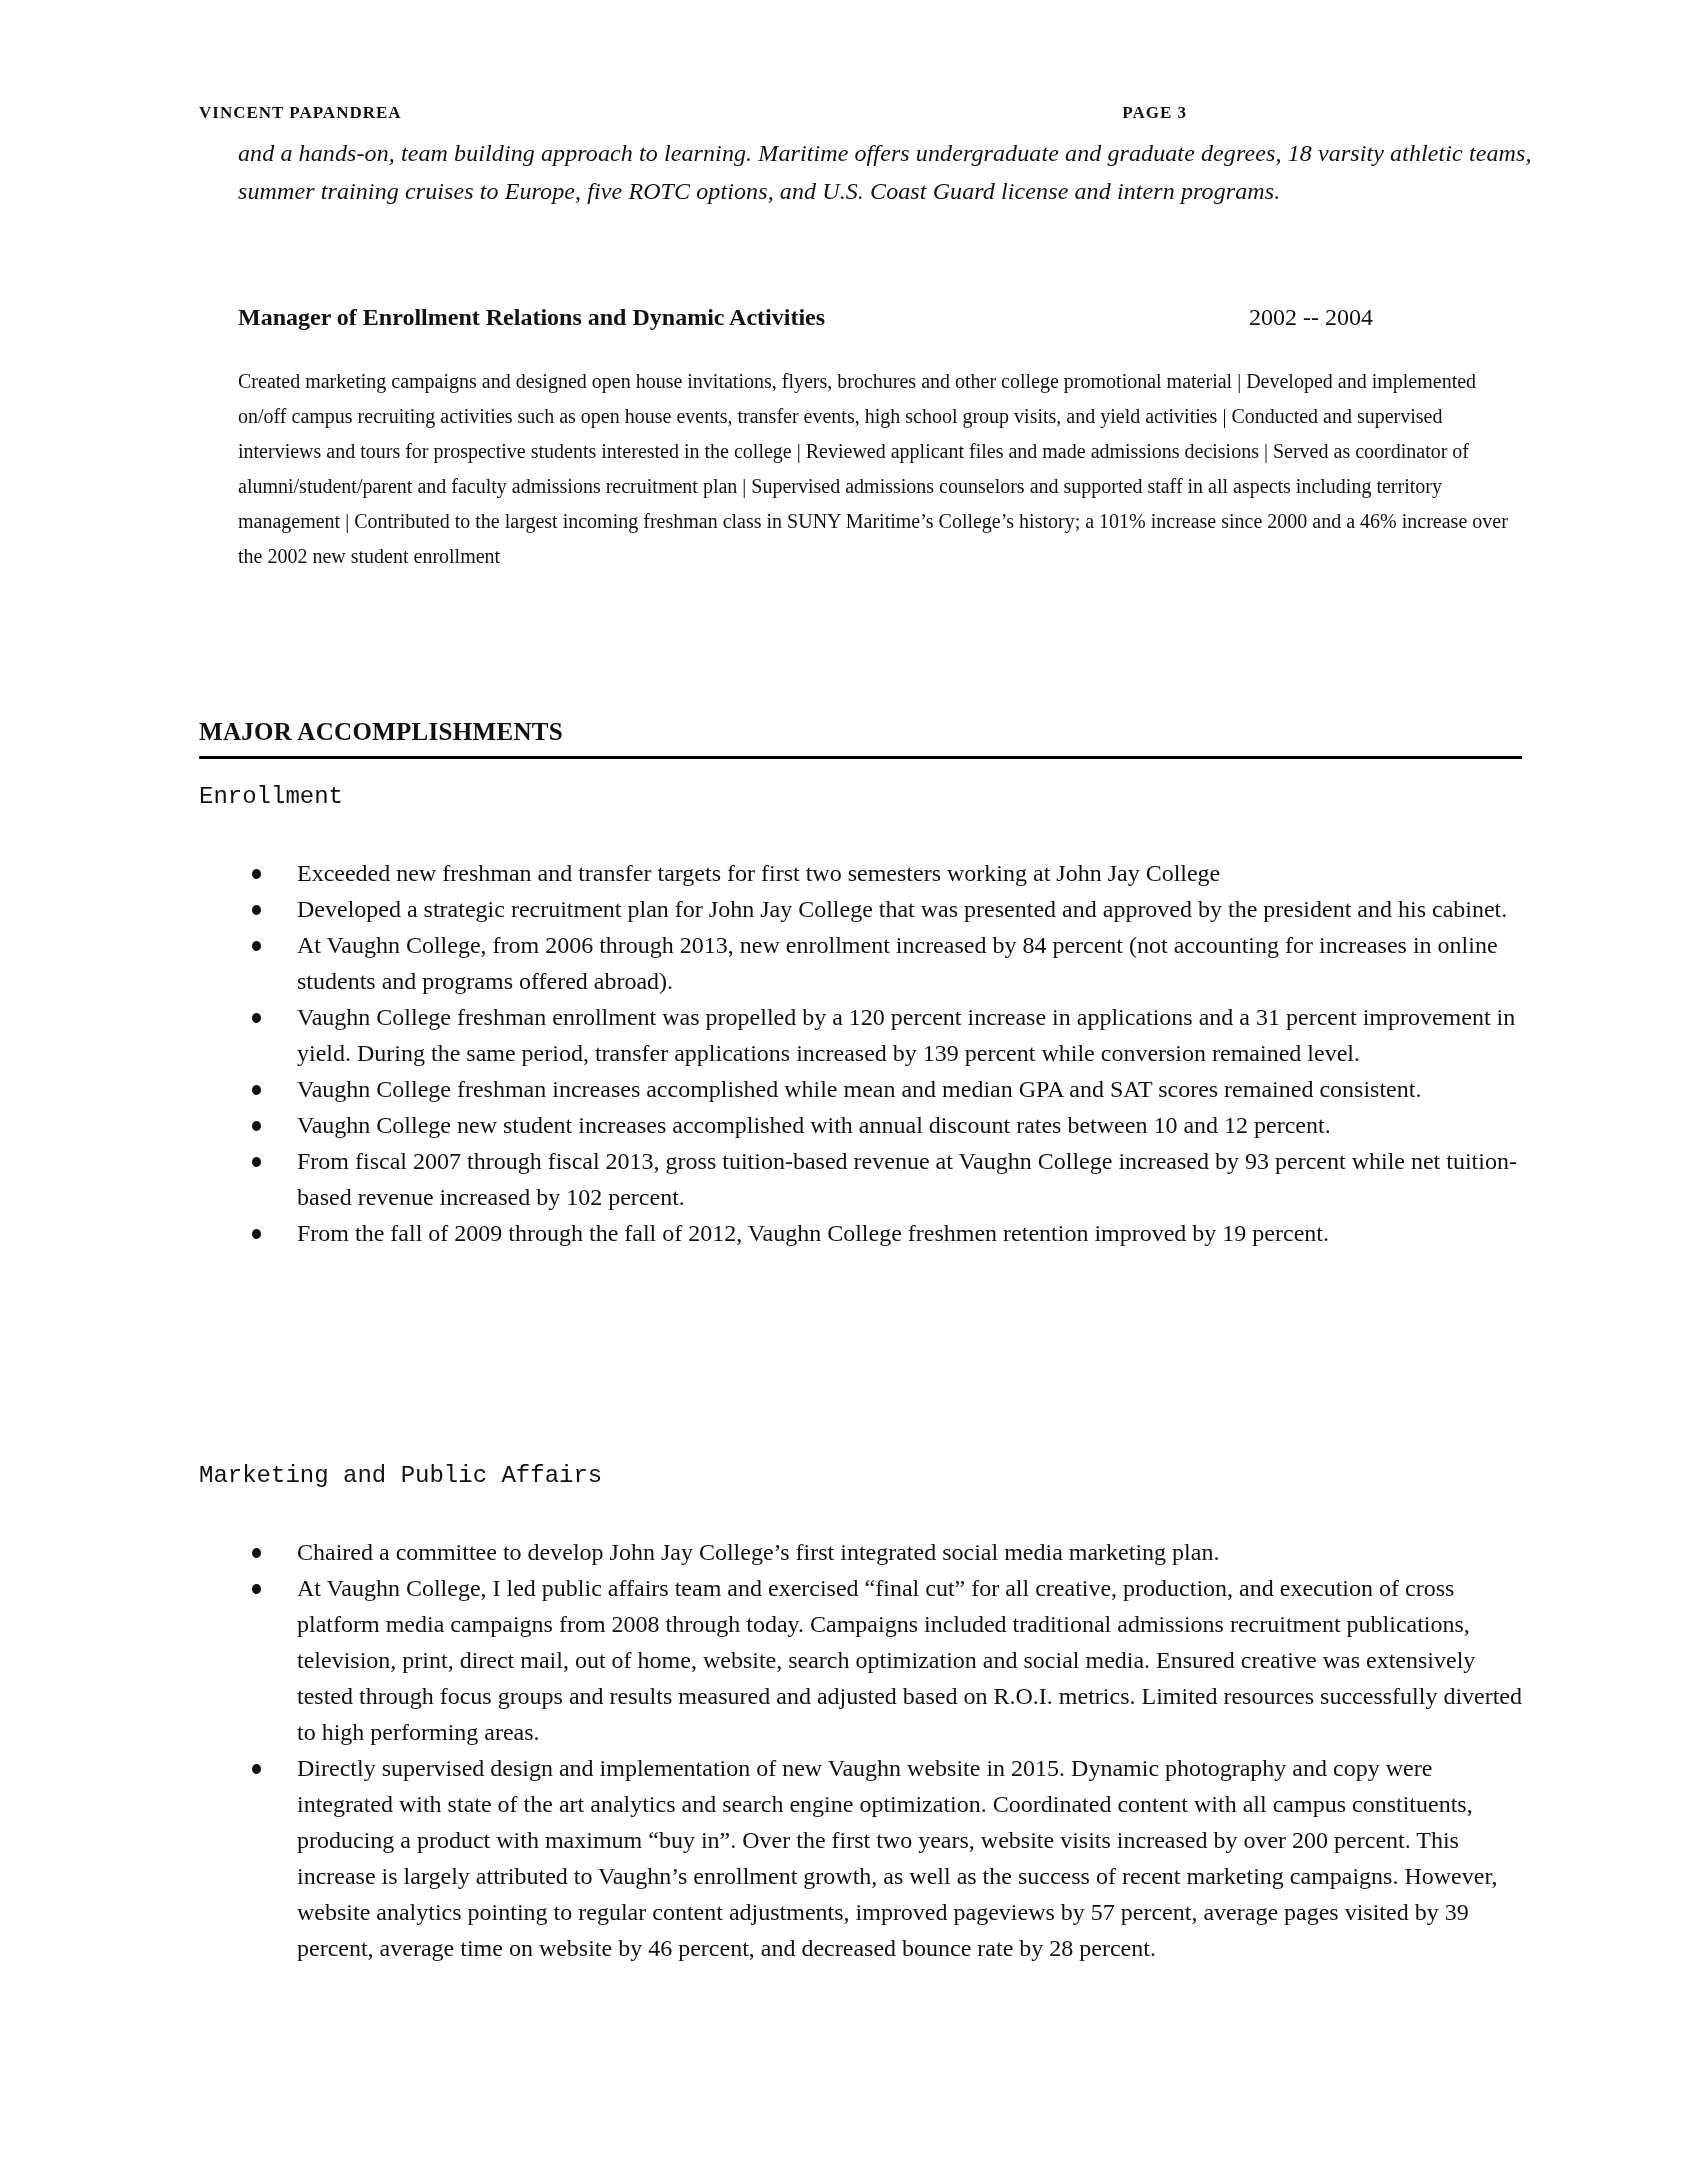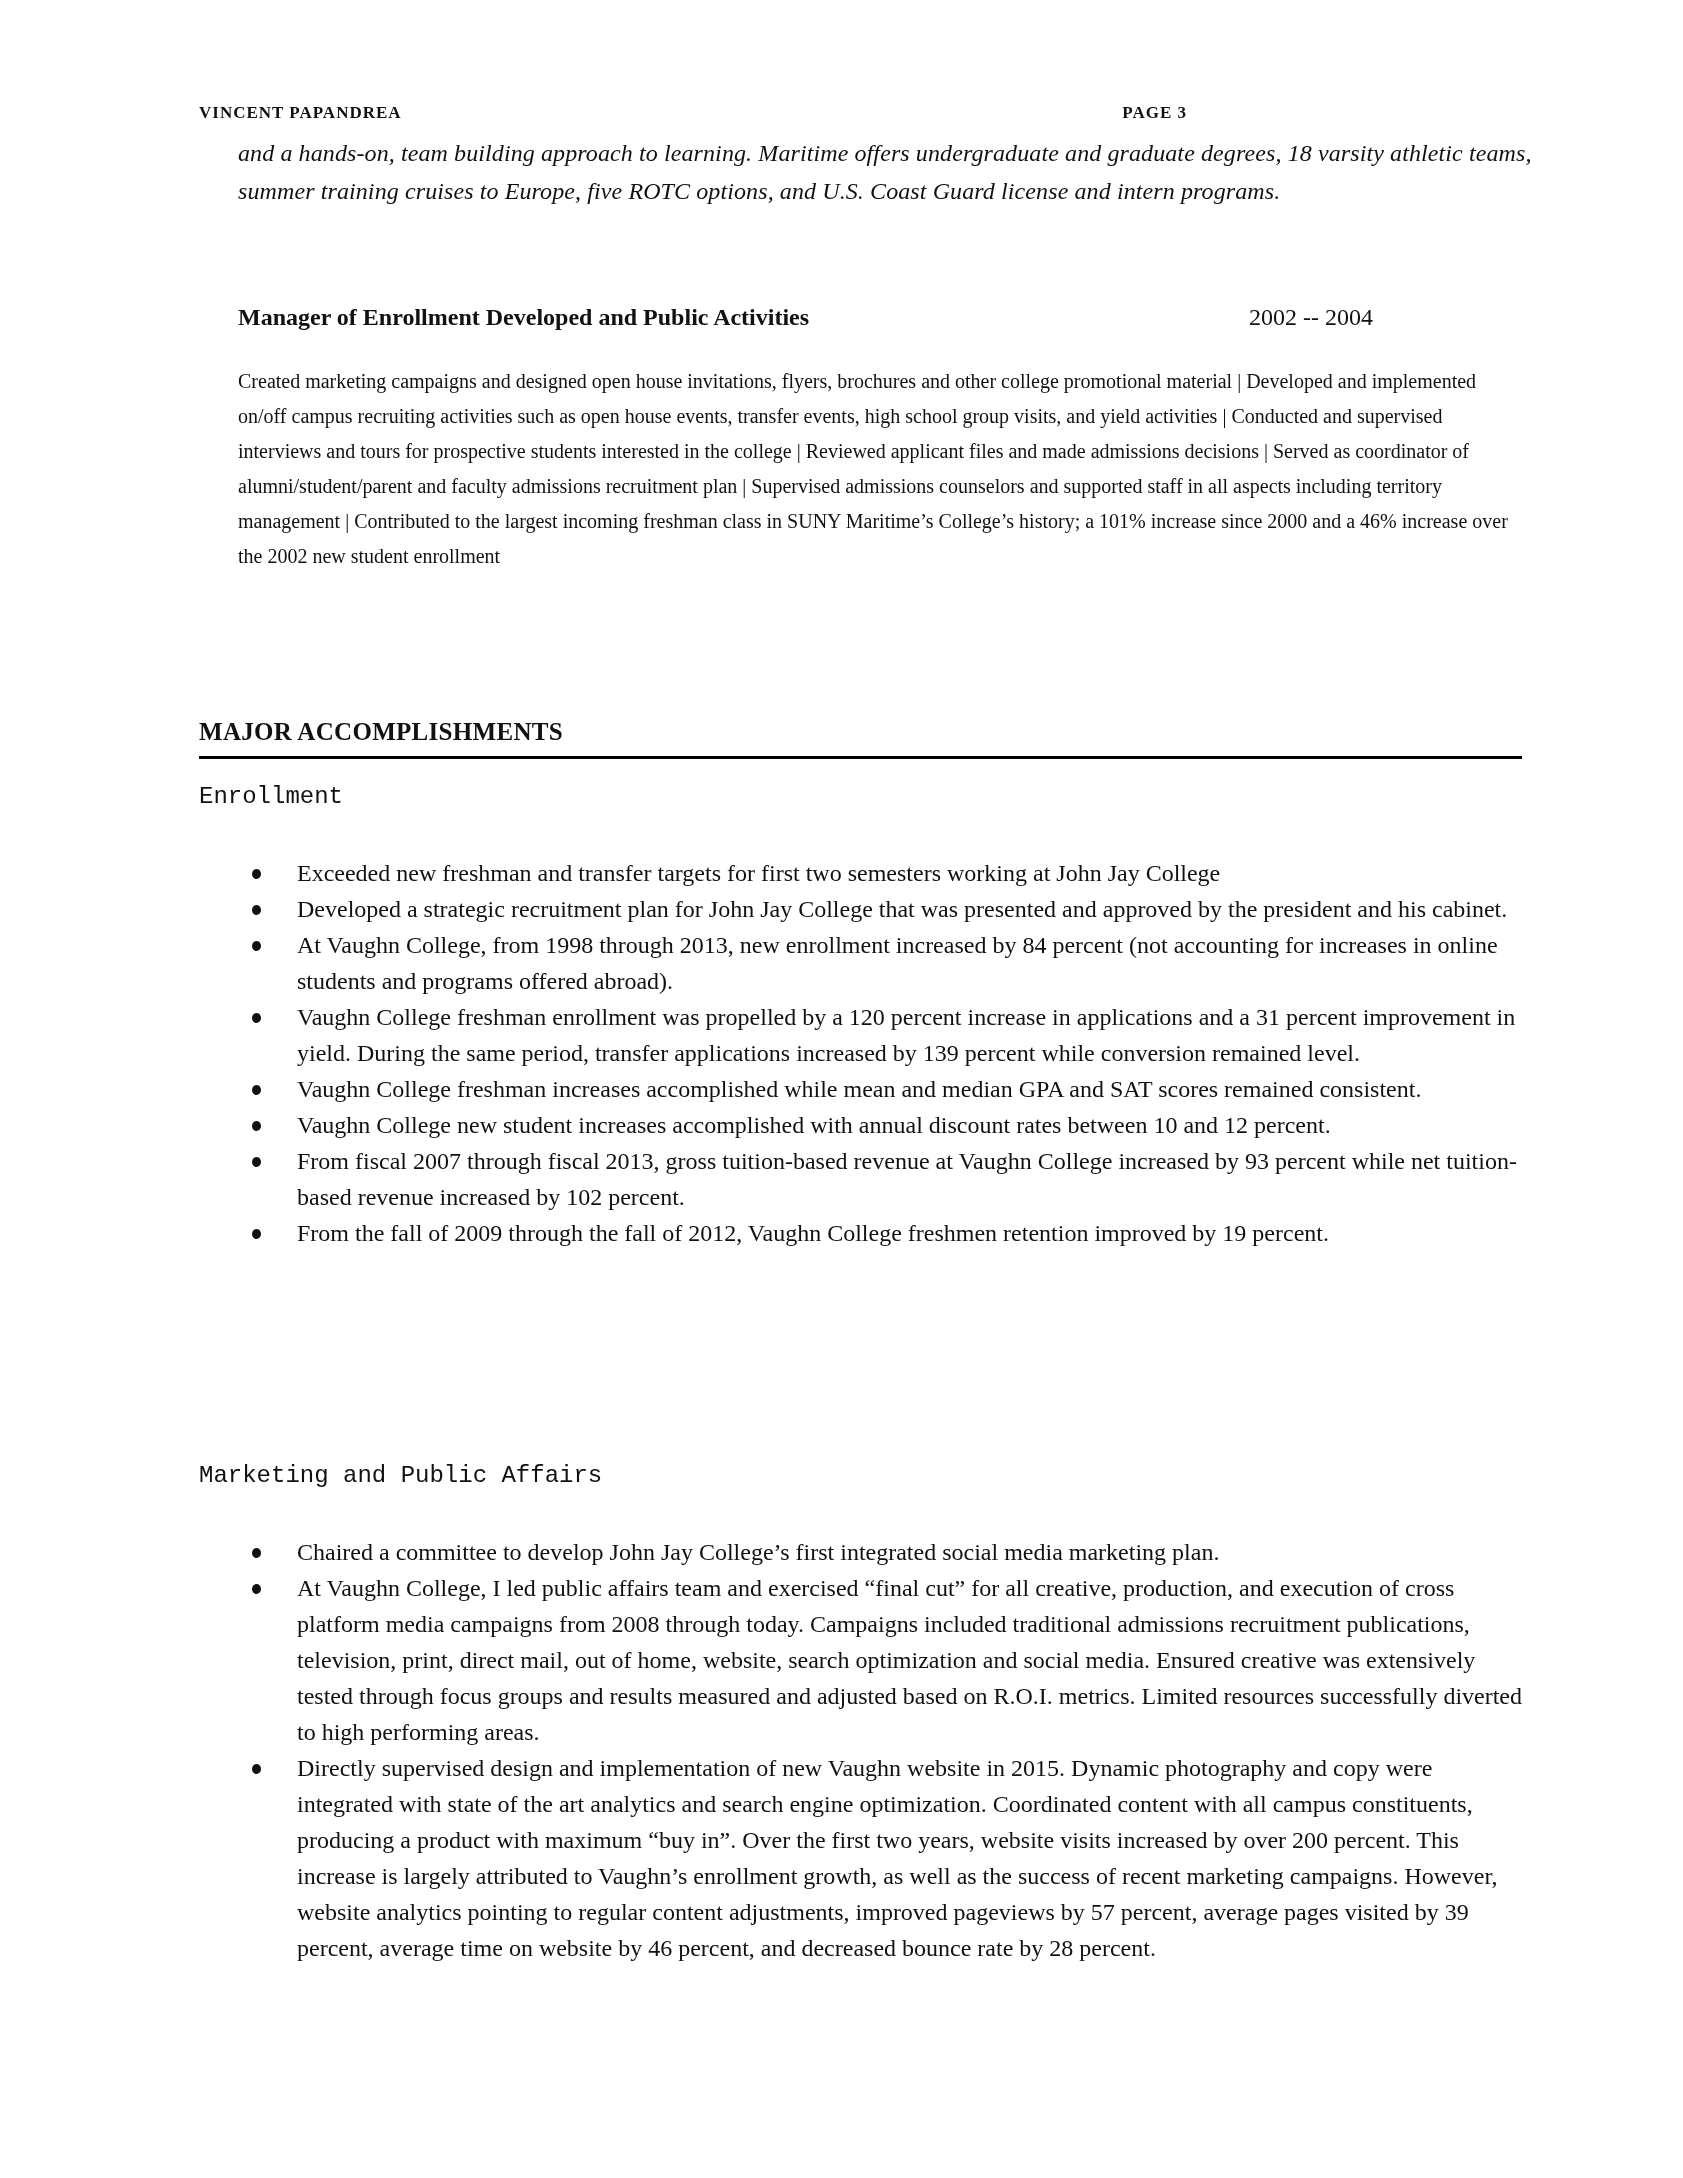--- a/index.html
+++ b/index.html
@@ -36,35 +36,35 @@
 <body>
 
 <div class="page">
 
   <div class="hdr hdr-left">VINCENT PAPANDREA</div>
   <div class="hdr hdr-right">PAGE 3</div>
 
   <div class="intro">and a hands-on, team building approach to learning. Maritime offers undergraduate and graduate degrees, 18 varsity athletic teams, summer training cruises to Europe, five ROTC options, and U.S. Coast Guard license and intern programs.</div>
 
   <div class="job">
-    <span class="job-title">Manager of Enrollment Developed and Public Activities</span>
+    <span class="job-title">Manager of Enrollment Relations and Dynamic Activities</span>
     <span class="job-dates">2002 -- 2004</span>
   </div>
 
   <div class="job-body">Created marketing campaigns and designed open house invitations, flyers, brochures and other college promotional material | Developed and implemented on/off campus recruiting activities such as open house events, transfer events, high school group visits, and yield activities | Conducted and supervised interviews and tours for prospective students interested in the college | Reviewed applicant files and made admissions decisions | Served as coordinator of alumni/student/parent and faculty admissions recruitment plan | Supervised admissions counselors and supported staff in all aspects including territory management | Contributed to the largest incoming freshman class in SUNY Maritime’s College’s history; a 101% increase since 2000 and a 46% increase over the 2002 new student enrollment</div>
 
   <div class="section-title">MAJOR ACCOMPLISHMENTS</div>
   <div class="section-rule"></div>
 
   <div class="subhead" style="top:783px;">Enrollment</div>
 
   <ul class="bullets" id="enroll-list">
     <li><span class="dot"></span><span>Exceeded new freshman and transfer targets for first two semesters working at John Jay College</span></li>
     <li><span class="dot"></span><span>Developed a strategic recruitment plan for John Jay College that was presented and approved by the president and his cabinet.</span></li>
-    <li><span class="dot"></span><span>At Vaughn College, from 1998 through 2013, new enrollment increased by 84 percent (not accounting for increases in online students and programs offered abroad).</span></li>
+    <li><span class="dot"></span><span>At Vaughn College, from 2006 through 2013, new enrollment increased by 84 percent (not accounting for increases in online students and programs offered abroad).</span></li>
     <li><span class="dot"></span><span>Vaughn College freshman enrollment was propelled by a 120 percent increase in applications and a 31 percent improvement in yield.  During the same period, transfer applications increased by 139 percent while conversion remained level.</span></li>
     <li><span class="dot"></span><span>Vaughn College freshman increases accomplished while mean and median GPA and SAT scores remained consistent.</span></li>
     <li><span class="dot"></span><span>Vaughn College new student increases accomplished with annual discount rates between 10 and 12 percent.</span></li>
     <li><span class="dot"></span><span>From fiscal 2007 through fiscal 2013, gross tuition-based revenue at Vaughn College increased by 93 percent while net tuition-based revenue increased by 102 percent.</span></li>
     <li><span class="dot"></span><span>From the fall of 2009 through the fall of 2012, Vaughn College freshmen retention improved by 19 percent.</span></li>
   </ul>
 
   <div class="subhead" style="top:1462px;">Marketing and Public Affairs</div>
 
   <ul class="bullets" id="mkt-list">

